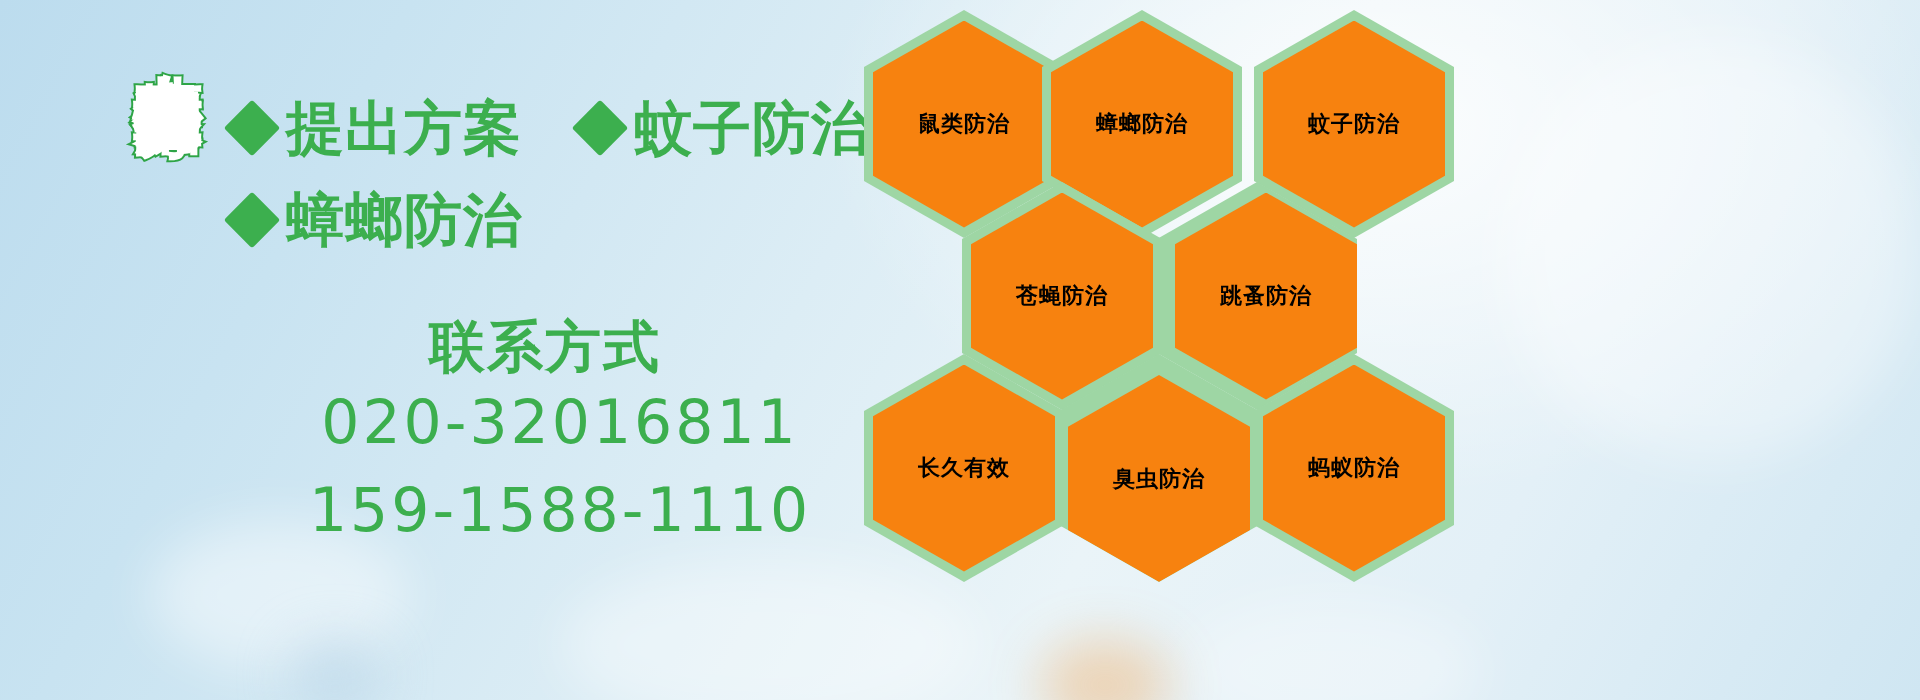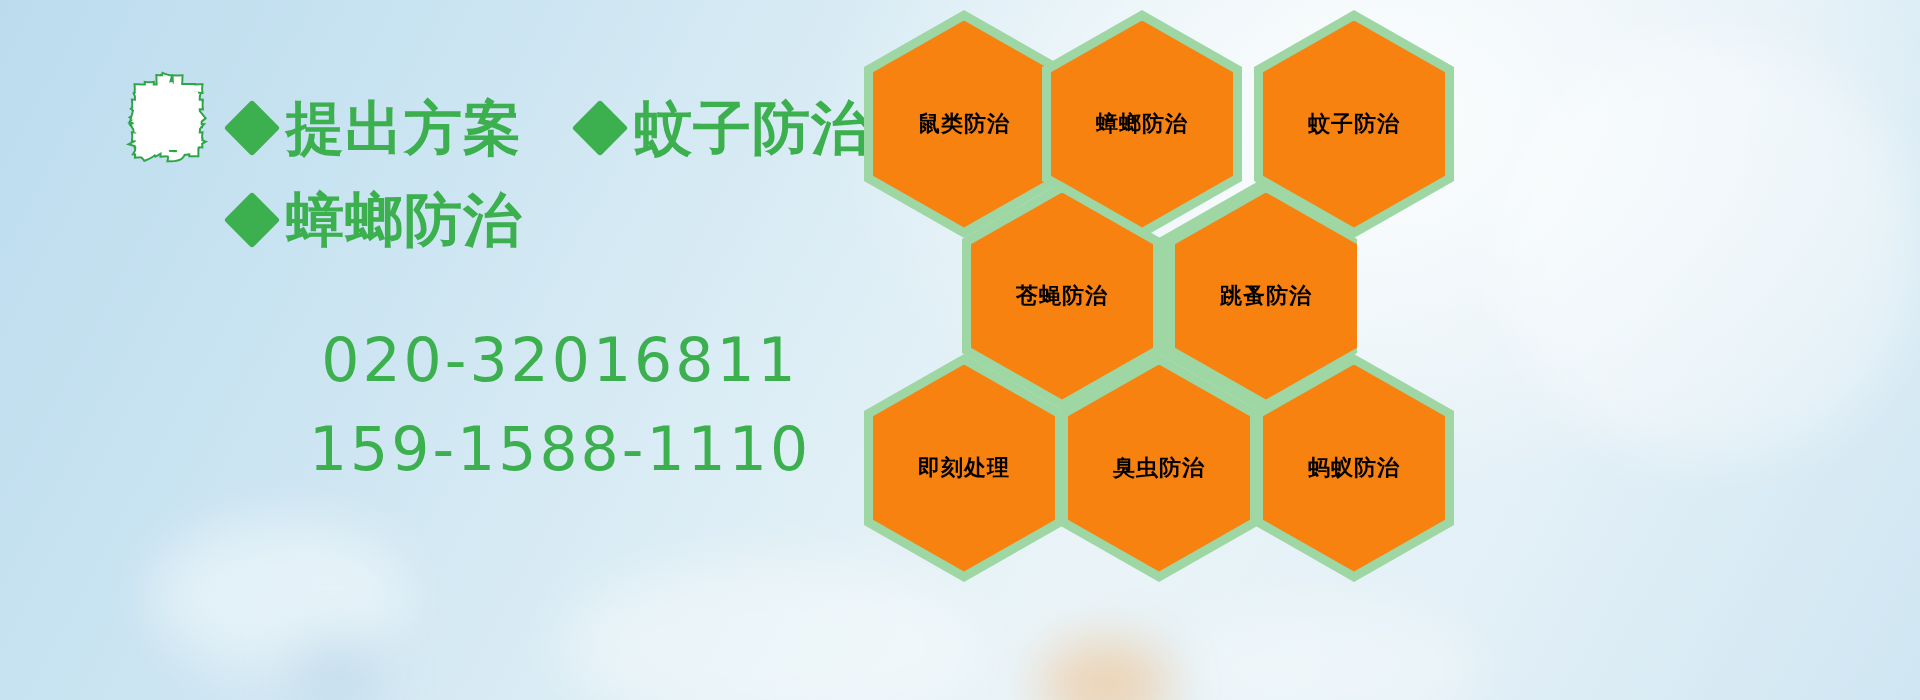--- a/index.html
+++ b/index.html
@@ -106,21 +106,21 @@
     letter-spacing:1px;white-space:nowrap;
     text-align:center;line-height:1;
   }
   
   .hex.h1{left:8px;  top:10px;}
   .hex.h2{left:186px;top:10px;}
   .hex.h3{left:398px;top:10px;}
   .hex.h4{left:106px;top:182px;}
   .hex.h5{left:301px;top:182px;justify-content:flex-end;}
   .hex.h6{left:8px;  top:354px;}
-  .hex.h7{left:203px;top:354px;}
+  .hex.h7{left:203px;top:354px;align-items:flex-end;}
   .hex.h8{left:398px;top:354px;}
 </style>
 </head>
 <body>
 
 <div id="banner">
 
   <div class="blob b1"></div>
   <div class="blob b2"></div>
   <div class="blob b3"></div>
@@ -148,20 +148,21 @@
       <div class="feature-item">
         <span class="diamond"></span>
         <span class="feature-text">蟑螂防治</span>
       </div>
       <div class="feature-gap"></div>
     </div>
 
   </div>
 
   <div id="contact">
+    <div id="contact-label">联系方式</div>
     <div class="phone p1">020-32016811</div>
     <div class="phone p2">159-1588-1110</div>
   </div>
 
   <div id="honeycomb">
 
     <div class="hex h1">
       <div class="inner">
         <span class="label">鼠类防治</span>
       </div>
@@ -186,21 +187,21 @@
     </div>
 
     <div class="hex h5">
       <div class="inner">
         <span class="label">跳蚤防治</span>
       </div>
     </div>
 
     <div class="hex h6">
       <div class="inner">
-        <span class="label">即刻处理</span>
+        <span class="label">长久有效</span>
       </div>
     </div>
 
     <div class="hex h7">
       <div class="inner">
         <span class="label">臭虫防治</span>
       </div>
     </div>
 
     <div class="hex h8">

